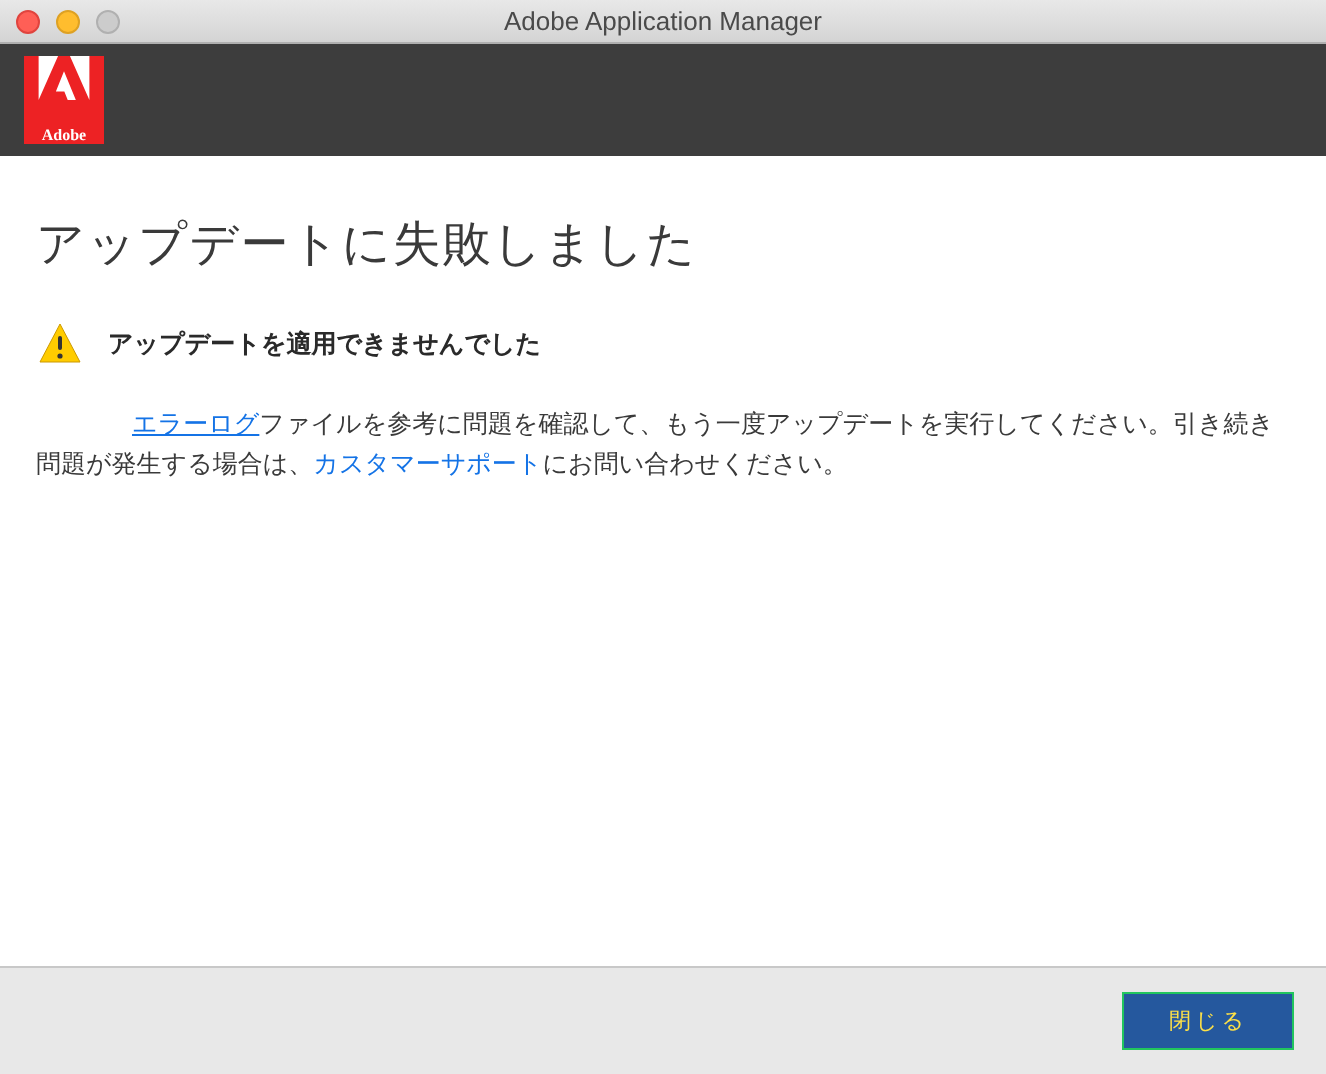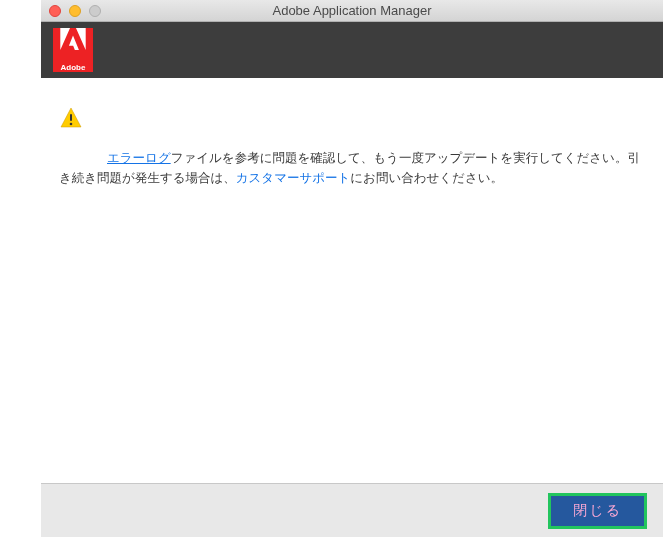--- a/index.html
+++ b/index.html
@@ -13,21 +13,20 @@
       width: 663px;
       height: 537px;
       overflow: hidden;
     }
     .window {
       width: 100%;
       height: 100%;
       background: #fff;
       display: flex;
       flex-direction: column;
-      padding-left: 41px;
     }
     .titlebar {
       height: 22px;
       background: linear-gradient(to bottom, #e8e8e8, #d4d4d4);
       border-bottom: 1px solid #b0b0b0;
       display: flex;
       align-items: center;
       position: relative;
     }
     .traffic-lights {
@@ -69,20 +68,21 @@
     }
     .adobe-logo svg {
       width: 28px;
       height: 24px;
     }
     .adobe-logo-text {
       color: #fff;
       font-size: 8px;
       font-weight: bold;
       margin-top: 13px;
+      font-family: Liberation Serif, serif;
     }
     .content {
       flex: 1;
       padding: 28px 18px 18px 18px;
       background: #fff;
     }
     .main-heading {
       font-size: 24px;
       font-weight: 300;
       color: #3a3a3a;
@@ -125,23 +125,23 @@
       height: 54px;
       background: #e8e8e8;
       border-top: 1px solid #c8c8c8;
       display: flex;
       align-items: center;
       justify-content: flex-end;
       padding-right: 16px;
     }
     .close-button {
       background: #25589e;
-      color: #f9a8d4;
-      border: 3px solid #22c55e;
-      font-size: 14px;
+      color: #fde047;
+      border: 1px solid #22c55e;
+      font-size: 11px;
       padding: 6px 22px;
       cursor: pointer;
       letter-spacing: 2px;
     }
   </style>
 </head>
 <body>
 
 <div class="window">
   <div class="titlebar">
@@ -156,27 +156,29 @@
   <div class="header-bar">
     <div class="adobe-logo">
       <svg viewBox="0 0 30 26">
         <path fill="#ffffff" d="M 18.5 0 L 30 0 L 30 26 Z M 0 0 L 11.5 0 L 0 26 Z M 15 9 L 22 26 L 17.2 26 L 15.2 21 L 10.2 21 Z"></path>
       </svg>
       <div class="adobe-logo-text">Adobe</div>
     </div>
   </div>
 
   <div class="content">
+    <h1 class="main-heading">アップデートに失敗しました</h1>
 
     <div class="warning-row">
       <svg class="warning-icon" viewBox="0 0 24 24">
         <path fill="#ffcc00" stroke="#cc9900" stroke-width="0.5" d="M12 2 L22 21 L2 21 Z"></path>
         <rect x="11" y="8" width="2" height="7" fill="#333" rx="1"></rect>
         <circle cx="12" cy="18" r="1.3" fill="#333"></circle>
       </svg>
+      <div class="warning-text">アップデートを適用できませんでした</div>
     </div>
 
     <div class="body-text"><span class="link">エラーログ</span><span>ファイルを参考に問題を確認して、もう一度アップデートを実行してください。引き続き問題が発生する場合は、</span><span class="link2">カスタマーサポート</span><span>にお問い合わせください。</span></div>
   </div>
 
   <div class="footer">
     <button class="close-button">閉じる</button>
   </div>
 </div>
 

